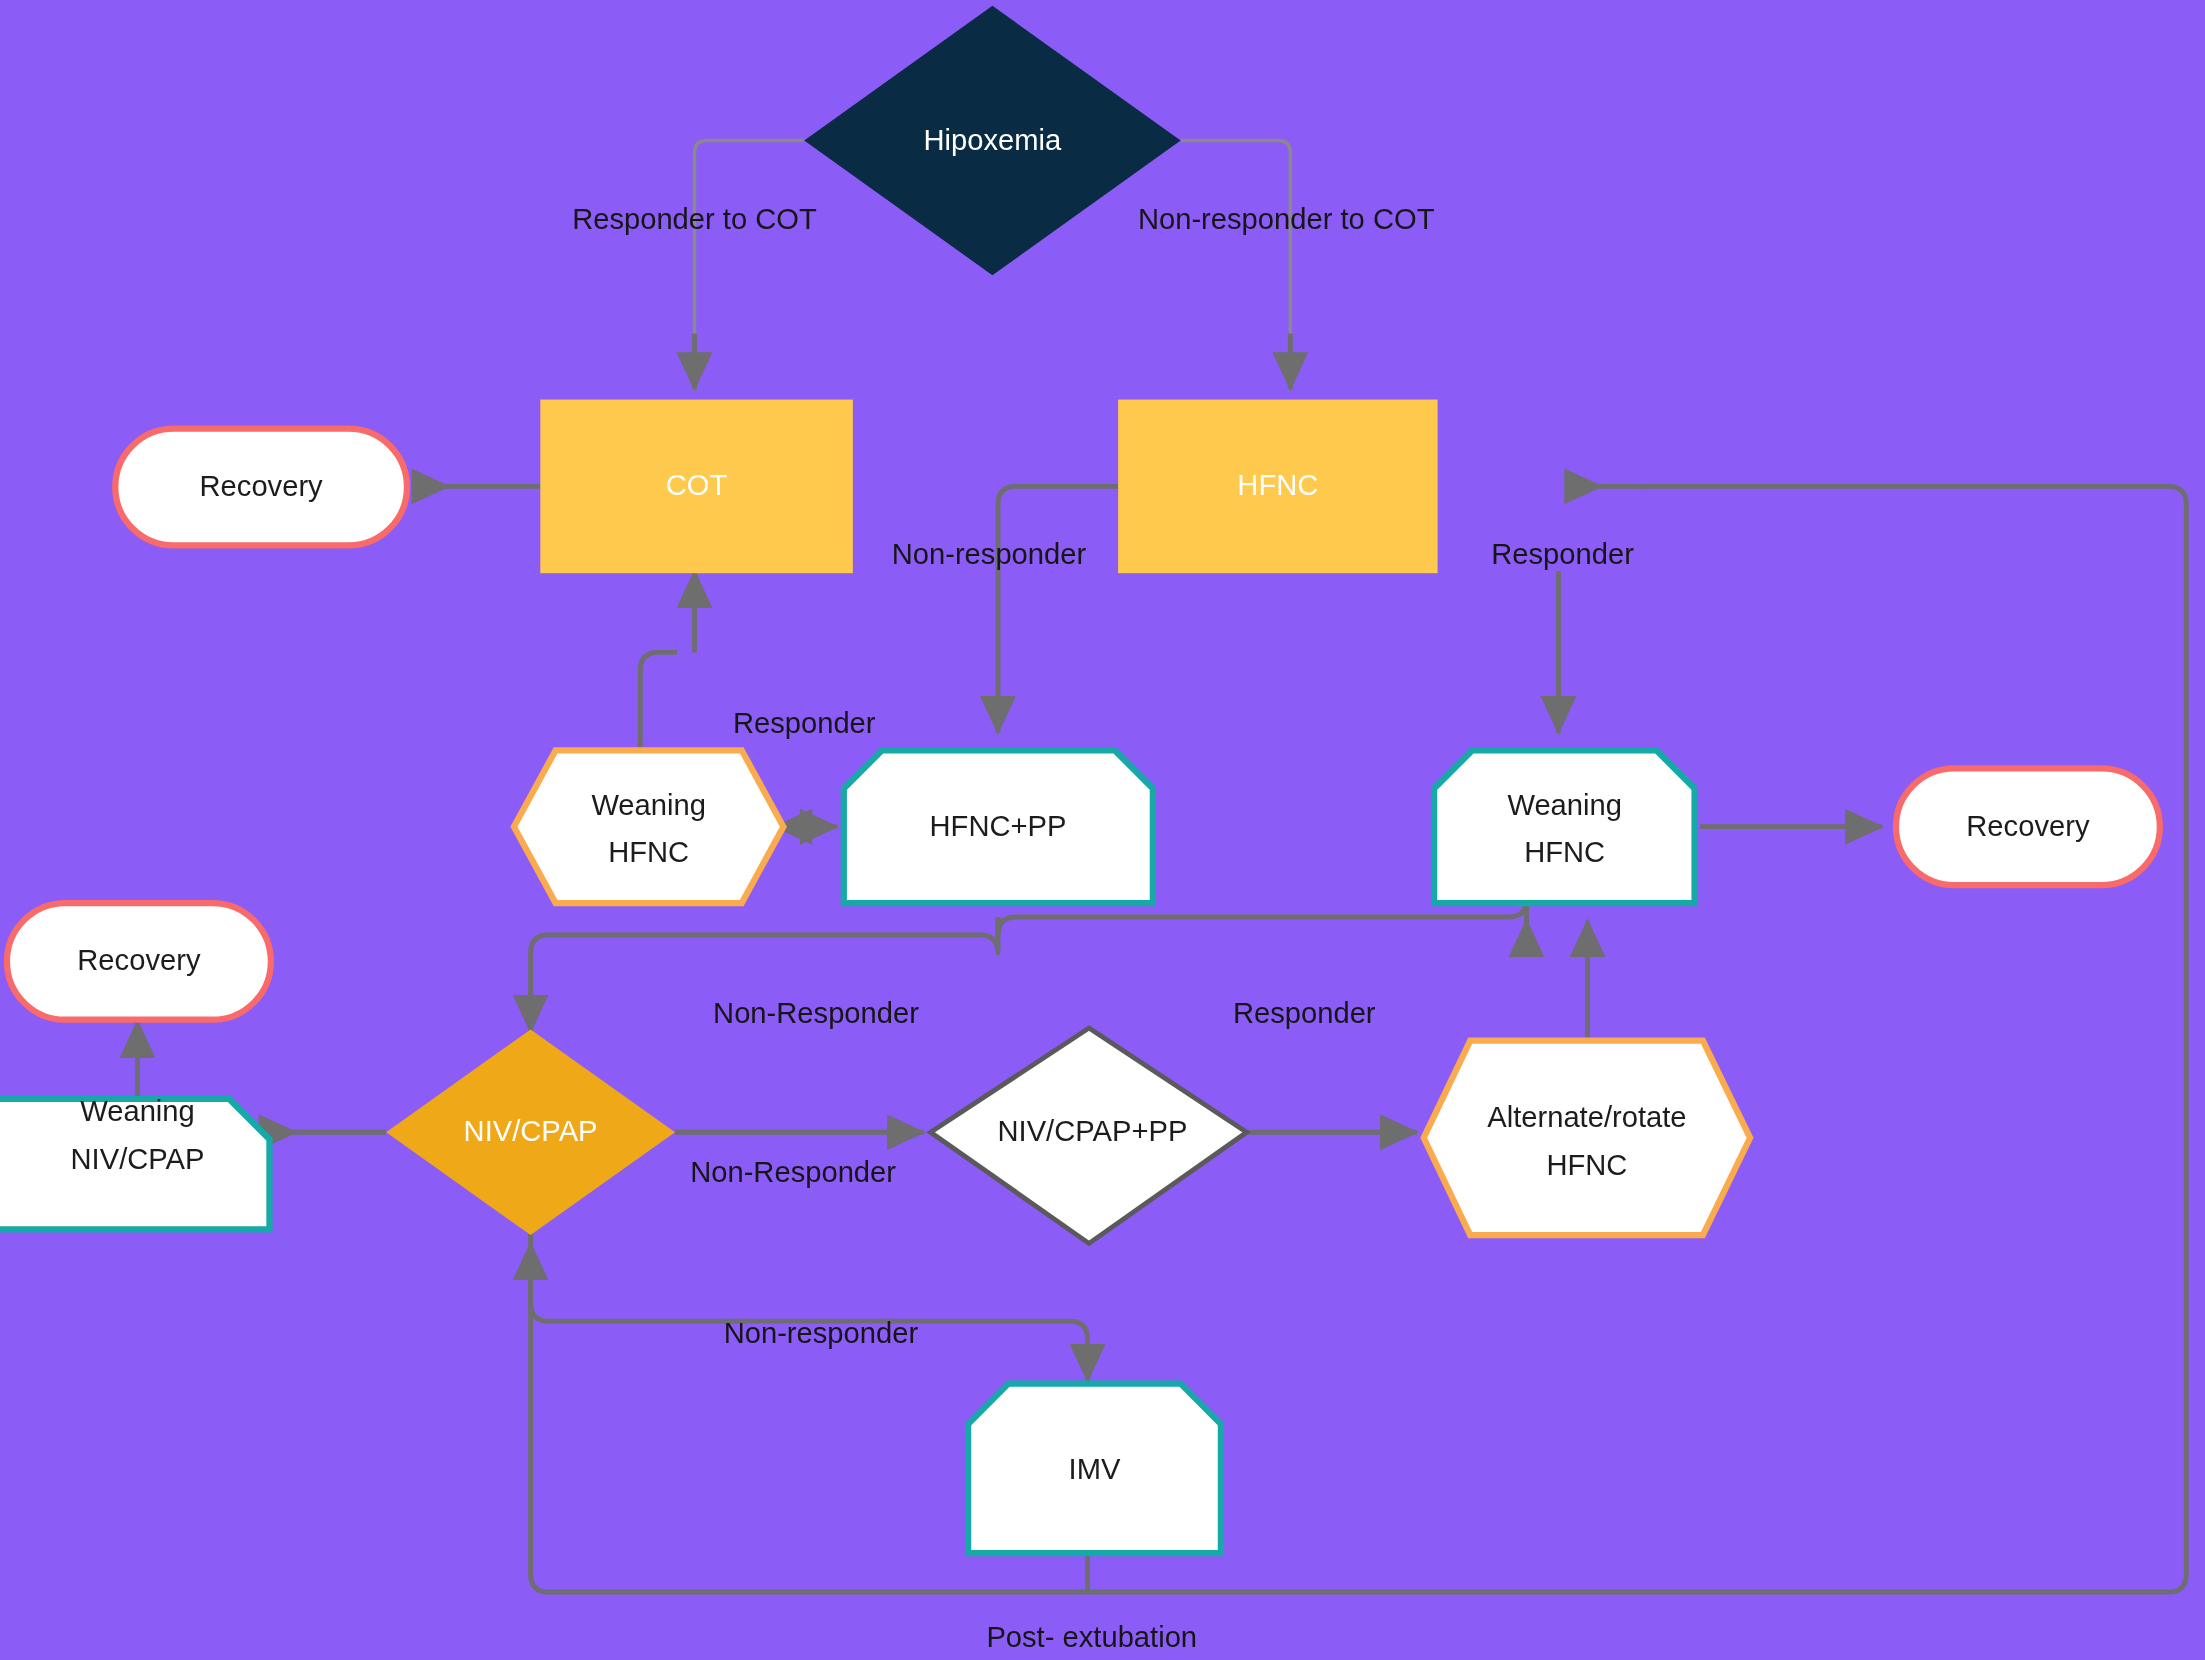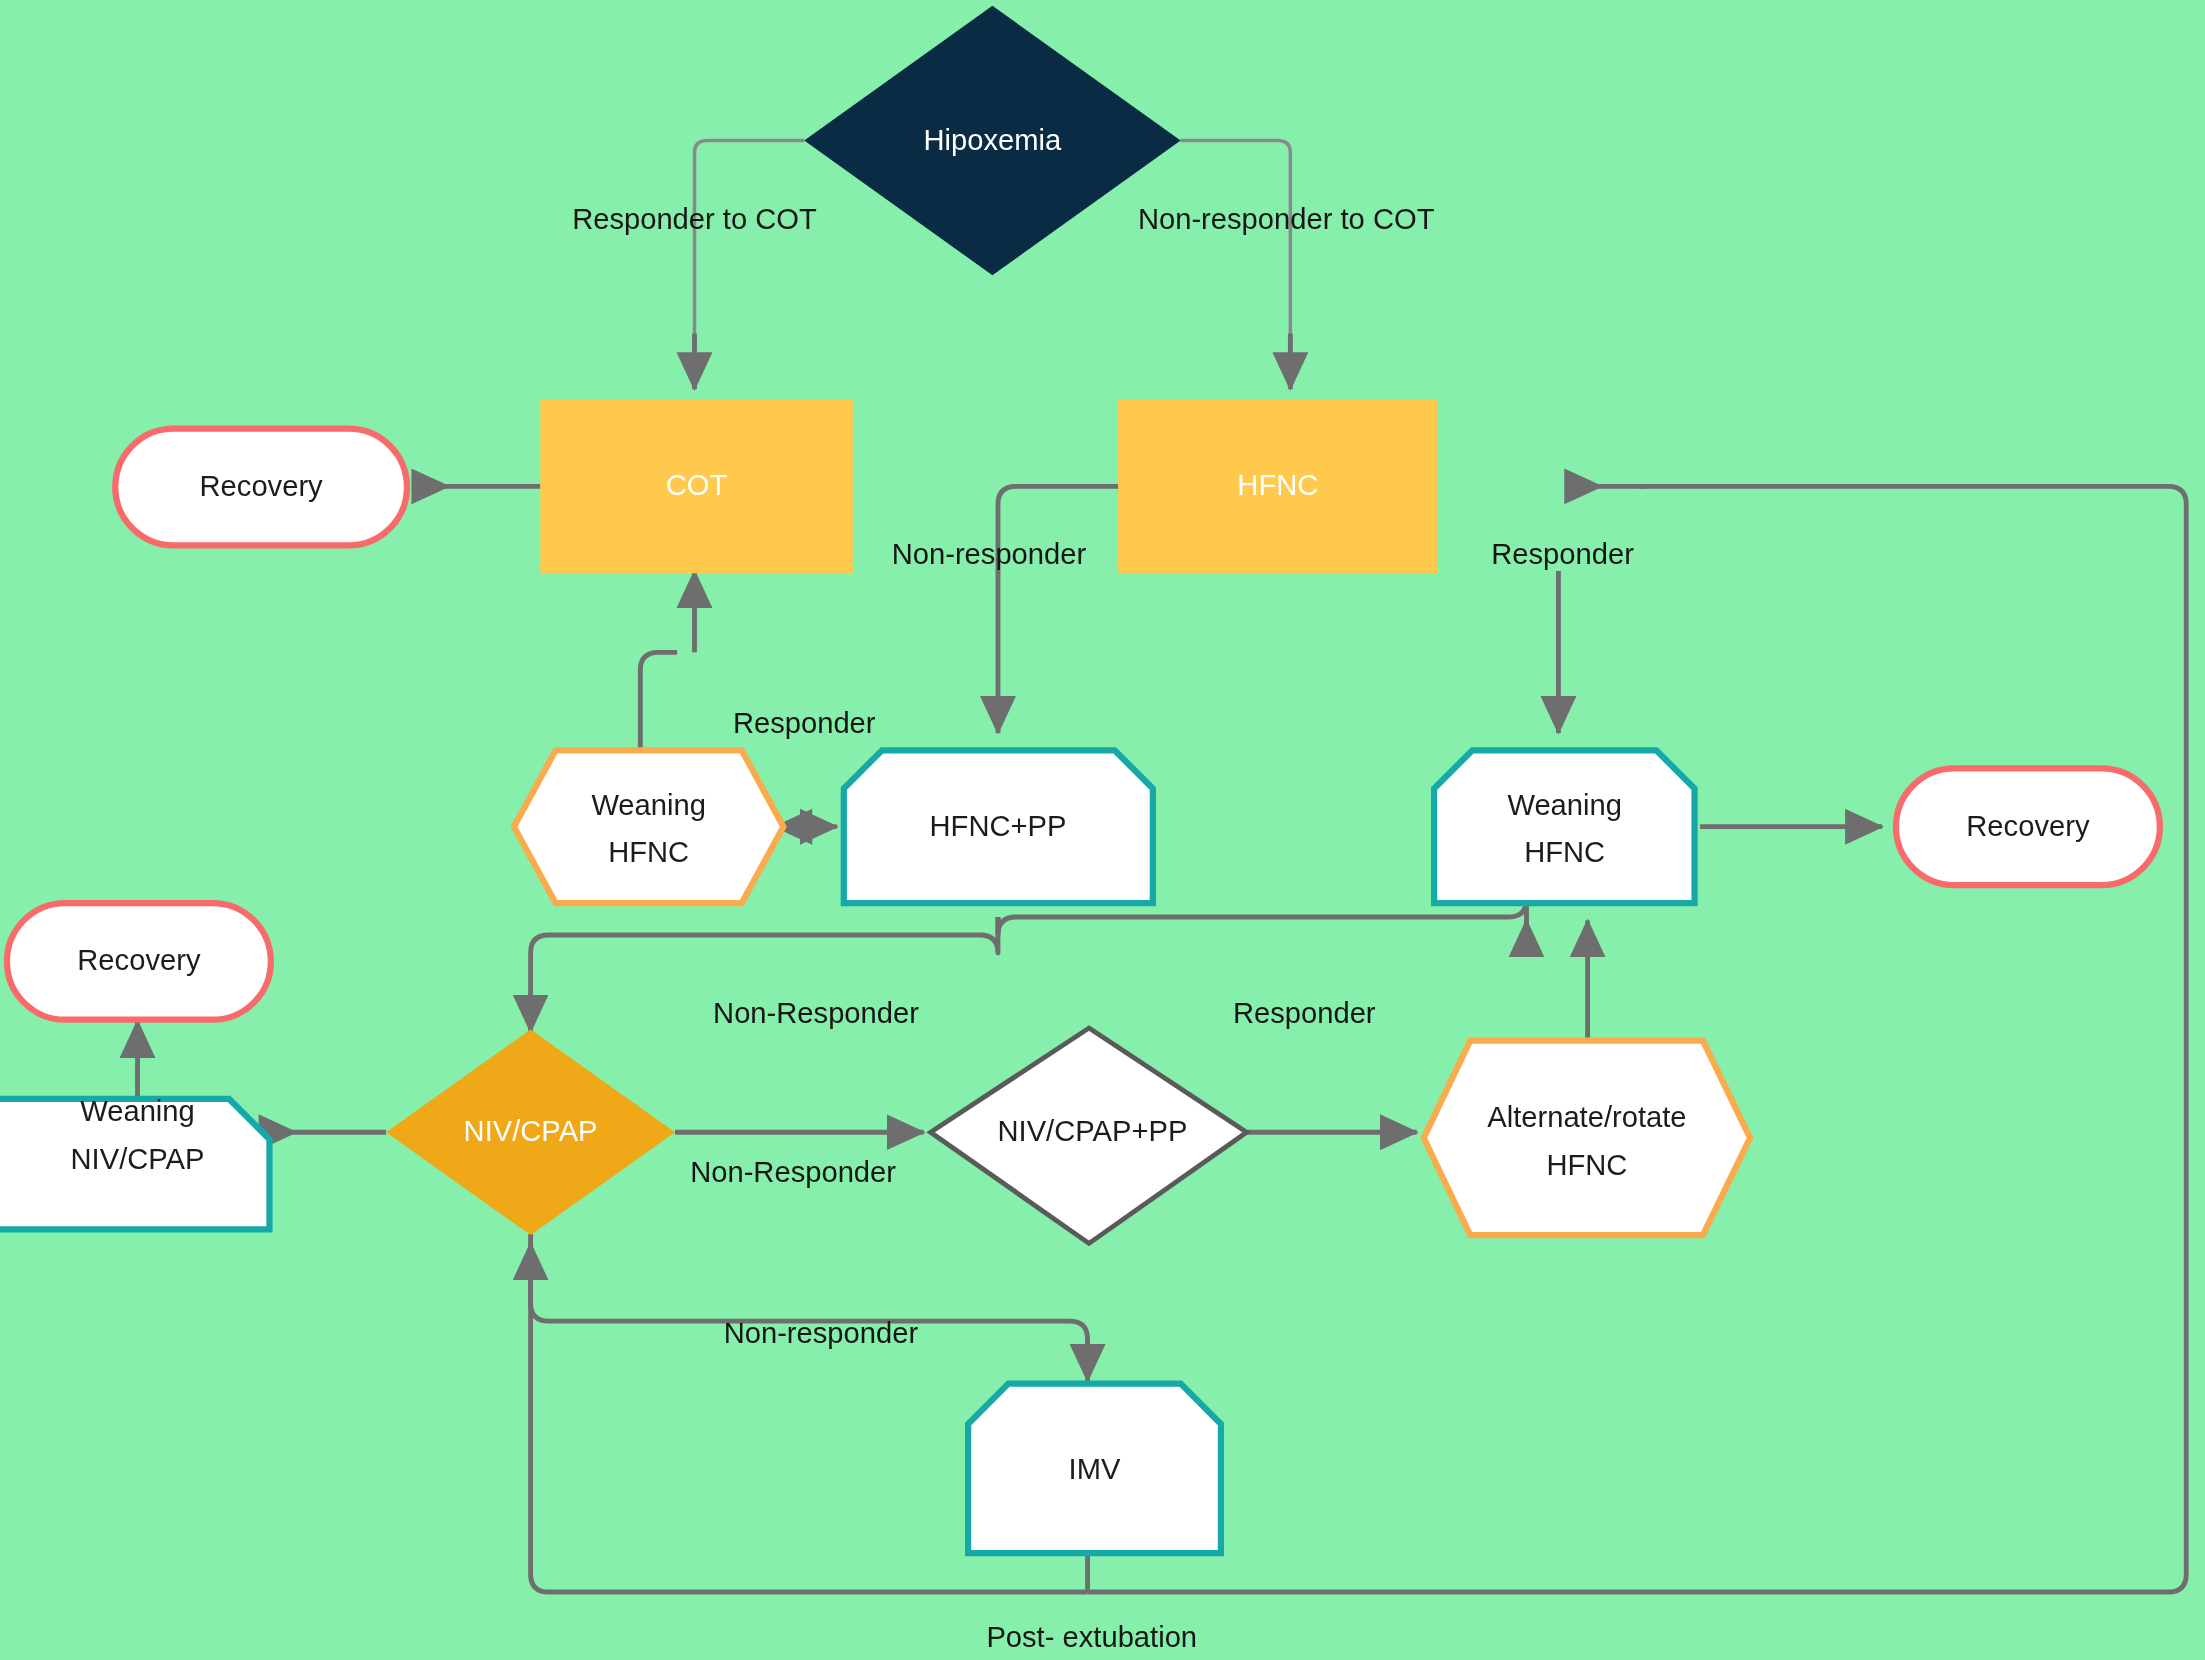--- a/index.html
+++ b/index.html
@@ -1,18 +1,18 @@
 <!DOCTYPE html>
 <html style="font-size:11px"><head>
 <meta charset="utf-8">
 <style>
   html,body{margin:0;padding:0;background:#ffffff;}
   body{width:2205px;height:1661px;overflow:hidden;
        font-family:"Liberation Sans",sans-serif;}
-  #stage{position:relative;width:2205px;height:1661px;background:#86efac;}
+  #stage{position:relative;width:2205px;height:1661px;background:#8b5cf6;}
   svg{position:absolute;inset:0;width:2205px;height:1661px;display:block;}
   .nodelabel{font-family:"Liberation Sans",sans-serif;font-size:42px;fill:#1c1c1c;
              text-anchor:middle;dominant-baseline:middle;}
   .nodelabel.white{fill:#ffffff;}
   .edgelabel{font-family:"Liberation Sans",sans-serif;font-size:42px;fill:#161616;
              text-anchor:middle;dominant-baseline:middle;}
   .ln{fill:none;stroke:#6e6e6e;stroke-width:7;stroke-linecap:butt;stroke-linejoin:round;}
   .thin{fill:none;stroke:#8a8a8a;stroke-width:5;}
   .shape-fill-amber{fill:#ffc94d;stroke:none;}
   .shape-fill-orange{fill:#efa818;stroke:none;}

